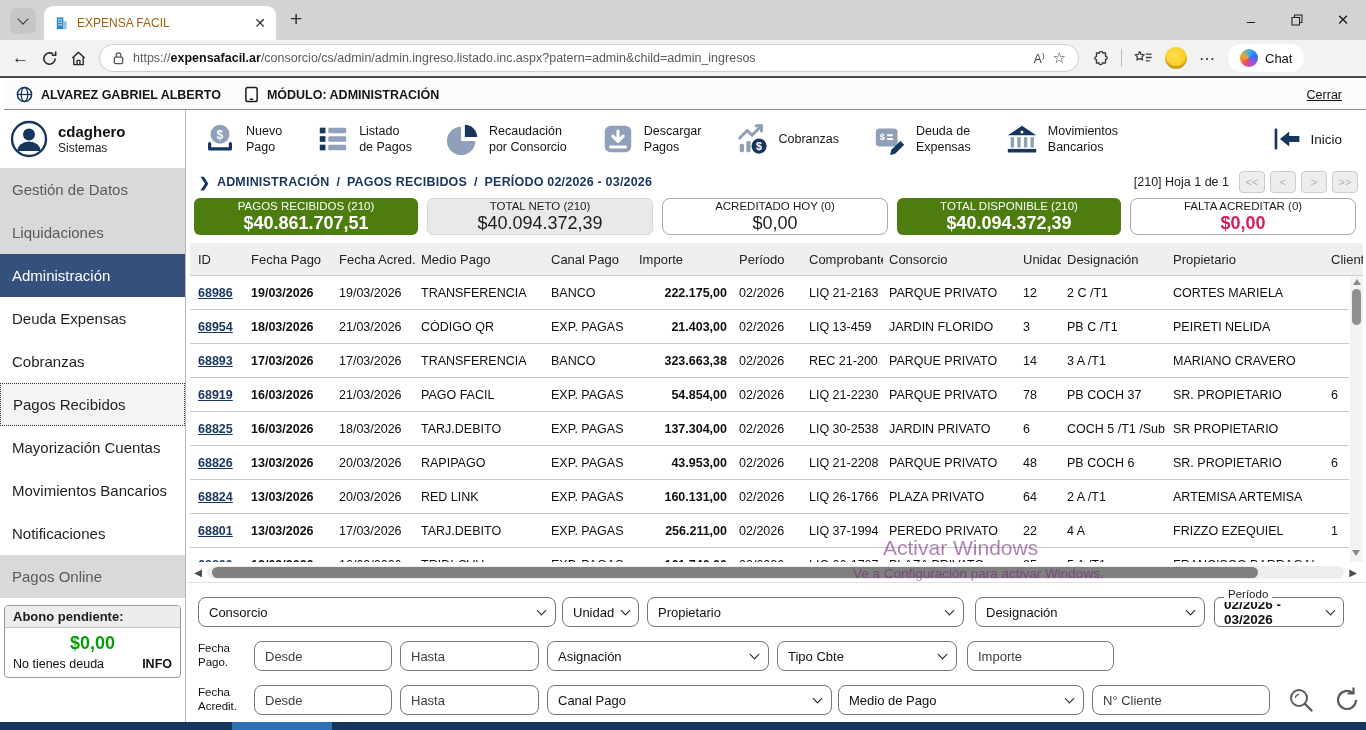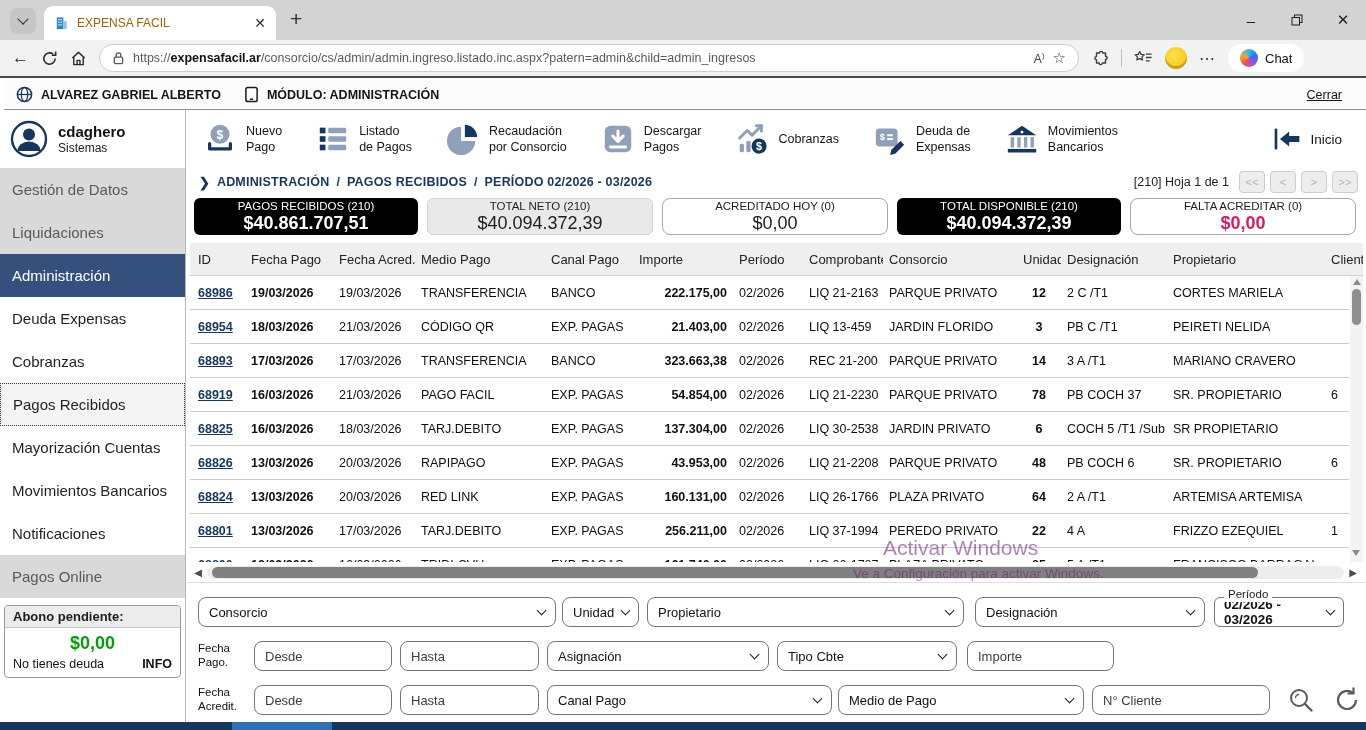--- a/index.html
+++ b/index.html
@@ -67,38 +67,38 @@
   .crumb{color:#16365E;font-weight:700;font-size:12.5px;letter-spacing:.2px}
   .crumb-sep{color:#16365E;font-weight:700;font-size:12.5px}
   .pager{margin-left:auto;margin-right:8px;display:flex;align-items:center;gap:5px}
   .pg-txt{font-size:12.5px;color:#1d1d1d;margin-right:5px}
   .pg-btn{width:26px;height:22px;border:1px solid #cdcdcd;background:#ededed;border-radius:4px;color:#b2b2b2;font-size:11px;display:flex;align-items:center;justify-content:center;cursor:pointer}
 
   .cards{display:flex;gap:9px;padding:2px 10px 7px 7px}
   .card{flex:1;height:37px;display:flex;flex-direction:column;align-items:center;justify-content:center;border-radius:6px;overflow:hidden}
   .card .t{font-size:11.5px;line-height:1.2;white-space:nowrap}
   .card .v{font-size:18px;line-height:1.05;white-space:nowrap}
-  .cd-navy{background:#000000;color:#fff}.cd-navy .v{font-weight:700}
+  .cd-navy{background:#4d7c0f;color:#fff}.cd-navy .v{font-weight:700}
   .cd-gray{background:#e9e9e9;color:#1d1d1d;border:1px solid #d4d4d4}
   .cd-outline{background:#fff;border:1px solid #a8a8a8;border-radius:8px;color:#1d1d1d}
   .cd-red .v{color:#D81B5F;font-weight:700}
 
   .tablewrap{position:relative;margin:1px 3px 0 3px}
   .thead{display:flex;height:33px;align-items:center;background:#efefef;border-bottom:1px solid #cfcfcf}
   .th{font-size:13px;color:#222;padding:0 6px;white-space:nowrap;overflow:hidden}
   .tviewport{position:relative;height:286px;overflow:hidden}
   .tbody{margin-right:14px}
   .trow{display:flex;height:34px;align-items:center;border-bottom:1px solid #cbcbcb;background:#fff}
   .td{font-size:12.5px;color:#0f0f0f;padding:0 6px;white-space:nowrap;overflow:hidden}
   .c0{width:55px;padding-left:8px}.c1{width:88px}.c2{width:82px}.c3{width:130px}.c4{width:88px}
   .c5{width:100px}.c6{width:70px}.c7{width:80px}.c8{width:134px}.c9{width:44px}
   .c10{width:106px}.c11{width:158px}.c12{flex:1}
   .trow .c1{font-weight:700}
   .trow .c5{text-align:right;font-weight:700}
-  .trow .c9{text-align:center;font-weight:700}
+  .trow .c9{text-align:left;font-weight:400}
   .id-link{color:#16365E;font-weight:700;text-decoration:underline;cursor:pointer}
   .vscroll{position:absolute;right:0;top:0;width:13px;height:100%;background:#f3f3f3}
   .tri{width:0;height:0;border-left:4px solid transparent;border-right:4px solid transparent;margin:3px auto}
   .tri-up{border-bottom:6px solid #8a8a8a}
   .tri-dn{border-top:6px solid #8a8a8a;position:absolute;bottom:3px;left:2px}
   .vthumb{position:absolute;top:13px;left:2px;width:9px;height:36px;background:#8f8f8f;border-radius:5px}
 
   .hscroll{height:17px;display:flex;align-items:center;margin:2px 4px 0 2px}
   .harrow{color:#4c4c4c;font-size:10px;width:12px;text-align:center}
   .htrack{flex:1;height:13px;background:#ededed;border-radius:7px;position:relative;margin:0 3px}

